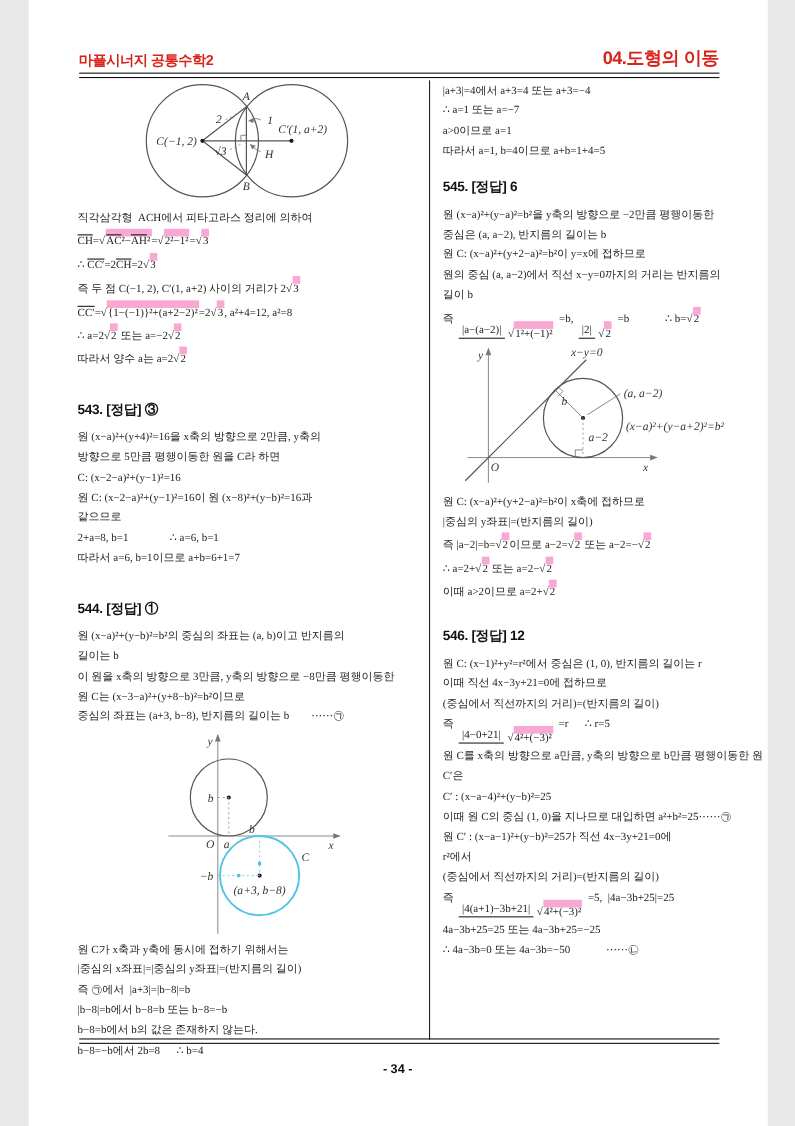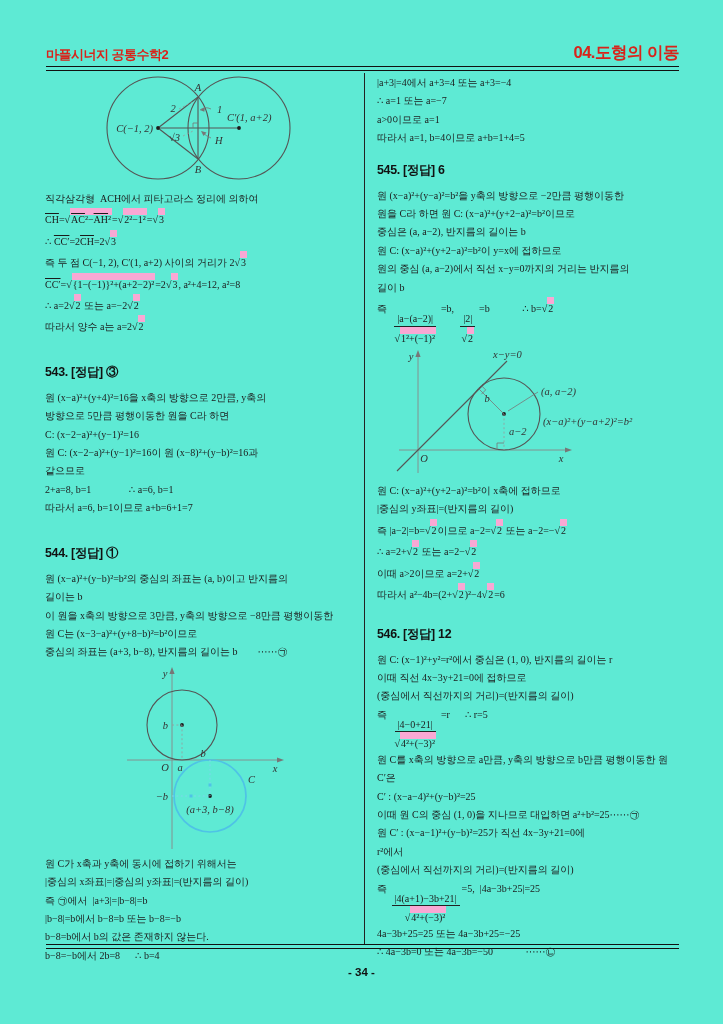--- a/index.html
+++ b/index.html
@@ -1,16 +1,16 @@
 <!DOCTYPE html>
 <html><head>
 <meta charset="utf-8">
 <style>
   html,body{margin:0;padding:0;background:#e8e8e8;}
-  .page{position:relative;width:723px;height:1024px;background:#5eead4;
+  .page{position:relative;width:672px;height:1024px;background:#ffffff;
         font-family:"Liberation Serif",serif;color:#1b1b1b;overflow:hidden;margin:0 auto;}
   
   .header{position:absolute;top:42px;left:46px;right:44px;display:flex;
           justify-content:space-between;align-items:flex-end;}
   .hl{font-family:"Liberation Sans",sans-serif;font-weight:bold;font-size:13px;letter-spacing:-0.5px;}
   .hr{font-family:"Liberation Sans",sans-serif;font-weight:bold;font-size:16.5px;letter-spacing:-0.5px;}
   .rule{position:absolute;left:46px;right:44px;height:2.5px;
         border-top:1.6px solid #111;border-bottom:1.2px solid #111;}
   .top-rule{top:66px;}
   .bottom-rule{top:944px;}
@@ -24,21 +24,21 @@
   .line{font-size:10px;line-height:18.4px;white-space:pre-wrap;}
   .heading{font-family:"Liberation Sans",sans-serif;font-weight:bold;font-size:12.4px;
            color:#111;margin:27px 0 8px 0;letter-spacing:-0.3px;}
   .heading.first{margin-top:14px;}
   .heading.h546{margin-top:21px;}
   .para{margin:0;}
   
   .ol{text-decoration:overline;}
   .sq{white-space:nowrap;}
   .vin{display:inline-block;border-top:7px solid #f9a8d4;line-height:1.08;padding:0 1px;}
-  .frac{display:inline-flex;flex-direction:column;align-items:center;vertical-align:-10px;
+  .frac{display:inline-flex;flex-direction:row;align-items:center;vertical-align:-10px;
         margin:0 2px;line-height:1.25;text-align:center;}
   .fn{display:block;border-bottom:1px solid #222;padding:0 3px;}
   .fd{display:block;padding:0 3px;}
   
   .dg{display:block;}
   .dg text{font-family:"Liberation Serif",serif;font-style:italic;font-size:10.5px;fill:#333;}
   .dg .ln{stroke:#555;stroke-width:1.1;fill:none;}
   .dg .thin{stroke:#777;stroke-width:0.8;fill:none;}
   .dg .ax{stroke:#888;stroke-width:0.9;fill:none;}
   .dg .dash{stroke:#999;stroke-width:0.8;stroke-dasharray:2 2.4;fill:none;}
@@ -165,21 +165,20 @@
     <div class="line">|a+3|=4에서 a+3=4 또는 a+3=−4</div>
         <div class="line">∴ a=1 또는 a=−7</div>
         <div class="line">a&gt;0이므로 a=1</div>
         <div class="line">따라서 a=1, b=4이므로 a+b=1+4=5</div>
       </div>
 
     <div class="heading first">545. [정답] 6</div>
     <div class="para">
 
     <div class="line">원 (x−a)²+(y−a)²=b²을 y축의 방향으로 −2만큼 평행이동한</div>
-        <div class="line">원을 C라 하면 원 C: (x−a)²+(y+2−a)²=b²이므로</div>
         <div class="line">중심은 (a, a−2), 반지름의 길이는 b</div>
         <div class="line">원 C: (x−a)²+(y+2−a)²=b²이 y=x에 접하므로</div>
         <div class="line">원의 중심 (a, a−2)에서 직선 x−y=0까지의 거리는 반지름의</div>
         <div class="line">길이 b</div>
         <div class="line">즉 <span class="frac"><span class="fn">|a−(a−2)|</span><span class="fd"><span class="sq">√<span class="vin">1²+(−1)²</span></span></span></span>=b, <span class="frac"><span class="fn">|2|</span><span class="fd"><span class="sq">√<span class="vin">2</span></span></span></span>=b             ∴ b=<span class="sq">√<span class="vin">2</span></span></div>
       </div>
 
     <svg class="dg d3" width="300" height="132" viewBox="0 0 300 132">
       <line class="ax" x1="27" y1="8" x2="27" y2="126"></line>
       <polygon class="arr" points="27,3 24.4,10 29.6,10"></polygon>
@@ -203,21 +202,20 @@
       <text x="152" y="78" text-anchor="start">(x−a)²+(y−a+2)²=b²</text>
     </svg>
 
     <div class="para">
 
     <div class="line">원 C: (x−a)²+(y+2−a)²=b²이 x축에 접하므로</div>
         <div class="line">|중심의 y좌표|=(반지름의 길이)</div>
         <div class="line">즉 |a−2|=b=<span class="sq">√<span class="vin">2</span></span>이므로 a−2=<span class="sq">√<span class="vin">2</span></span> 또는 a−2=−<span class="sq">√<span class="vin">2</span></span></div>
         <div class="line">∴ a=2+<span class="sq">√<span class="vin">2</span></span> 또는 a=2−<span class="sq">√<span class="vin">2</span></span></div>
         <div class="line">이때 a&gt;2이므로 a=2+<span class="sq">√<span class="vin">2</span></span></div>
-        <div class="line">따라서 a²−4b=(2+<span class="sq">√<span class="vin">2</span></span>)²−4<span class="sq">√<span class="vin">2</span></span>=6</div>
       </div>
 
     <div class="heading h546">546. [정답] 12</div>
     <div class="para">
 
     <div class="line">원 C: (x−1)²+y²=r²에서 중심은 (1, 0), 반지름의 길이는 r</div>
         <div class="line">이때 직선 4x−3y+21=0에 접하므로</div>
         <div class="line">(중심에서 직선까지의 거리)=(반지름의 길이)</div>
         <div class="line">즉 <span class="frac"><span class="fn">|4−0+21|</span><span class="fd"><span class="sq">√<span class="vin">4²+(−3)²</span></span></span></span>=r      ∴ r=5</div>
         <div class="line">원 C를 x축의 방향으로 a만큼, y축의 방향으로 b만큼 평행이동한 원</div>

